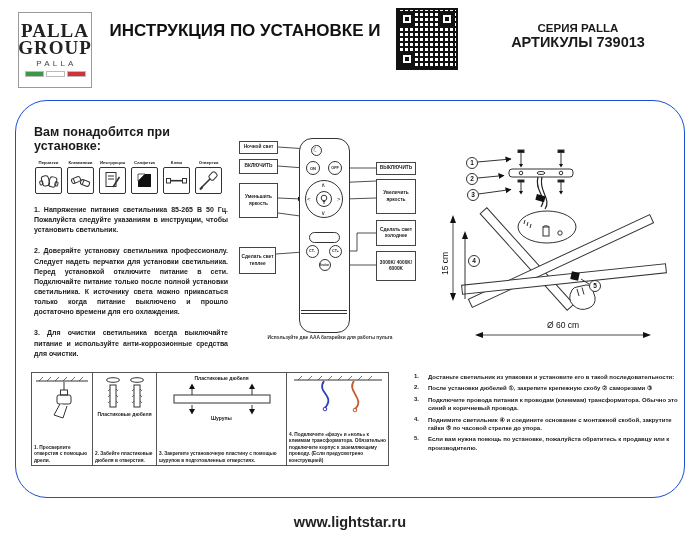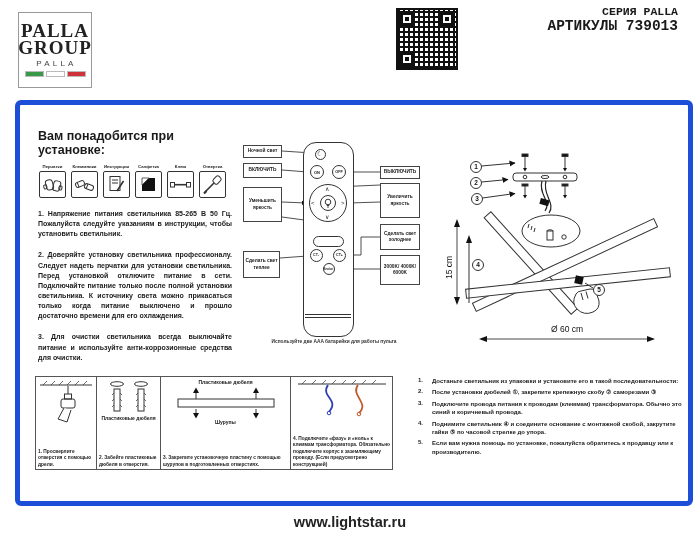--- a/index.html
+++ b/index.html
@@ -15,25 +15,25 @@
   .logo-flag{display:flex;gap:2px;}
   .logo-flag div{width:17px;height:4px;border:0.5px solid #bbb;}
   .hdr-title{left:95px;top:20px;width:300px;text-align:center;font-weight:700;
              font-size:17px;line-height:1.25;color:#111;}
   .qr{left:396px;top:8px;width:62px;height:62px;border:2px solid #111;box-sizing:border-box;
       background:
         repeating-linear-gradient(0deg,#111 0 2px,transparent 2px 5px),
         repeating-linear-gradient(90deg,#111 0 2px,#fff 2px 5px);}
   .qr .finder{position:absolute;width:14px;height:14px;border:3px solid #111;background:#fff;box-sizing:border-box;}
   .qr .finder::after{content:"";position:absolute;left:2px;top:2px;width:4px;height:4px;background:#111;}
-  .hdr-right{left:478px;top:5px;width:200px;text-align:right;font-family:Liberation Mono, monospace;}
+  .hdr-right{left:478px;top:22px;width:200px;text-align:center;}
   .hdr-series{font-weight:700;font-size:11.5px;}
   .hdr-art{font-weight:700;font-size:14.5px;margin-top:0;}
   
-  .main-box{left:15px;top:100px;width:668px;height:396px;border:5px solid #1d4ed8;border-radius:6px;}
+  .main-box{left:15px;top:100px;width:668px;height:396px;border:1px solid #1d4ed8;border-radius:32px;}
   
   .left-col{left:18px;top:24px;width:194px;}
   .prep-head{font-weight:700;font-size:12.5px;margin-bottom:7px;}
   .tools-row{display:flex;gap:3px;}
   .tool{width:29px;display:flex;flex-direction:column;align-items:center;}
   .tool-label{font-size:4.3px;font-weight:700;height:7px;white-space:nowrap;}
   .tool-box{width:27px;height:27px;border:1px solid #333;border-radius:2px;box-sizing:border-box;
             display:flex;align-items:center;justify-content:center;background:#fff;}
   .note{font-size:7px;font-weight:600;line-height:1.45;margin-top:11px;text-align:justify;}
   
@@ -73,20 +73,21 @@
   <div class="logo-word">GROUP</div>
   <div class="logo-group">PALLA</div>
   <div class="logo-flag">
     <div style="background:#3a9948;"></div>
       <div style="background:#fff;"></div>
       <div style="background:#cf3339;"></div>
   </div>
 </div>
 
 <div class="abs hdr-title">
+  <div>ИНСТРУКЦИЯ ПО УСТАНОВКЕ И</div>
 </div>
 
 <div class="abs qr">
   <span class="finder" style="left:2px;top:2px;"></span>
   <span class="finder" style="right:2px;top:2px;"></span>
   <span class="finder" style="left:2px;bottom:2px;"></span>
 </div>
 
 <div class="abs hdr-right">
   <div class="hdr-series">СЕРИЯ PALLA</div>

